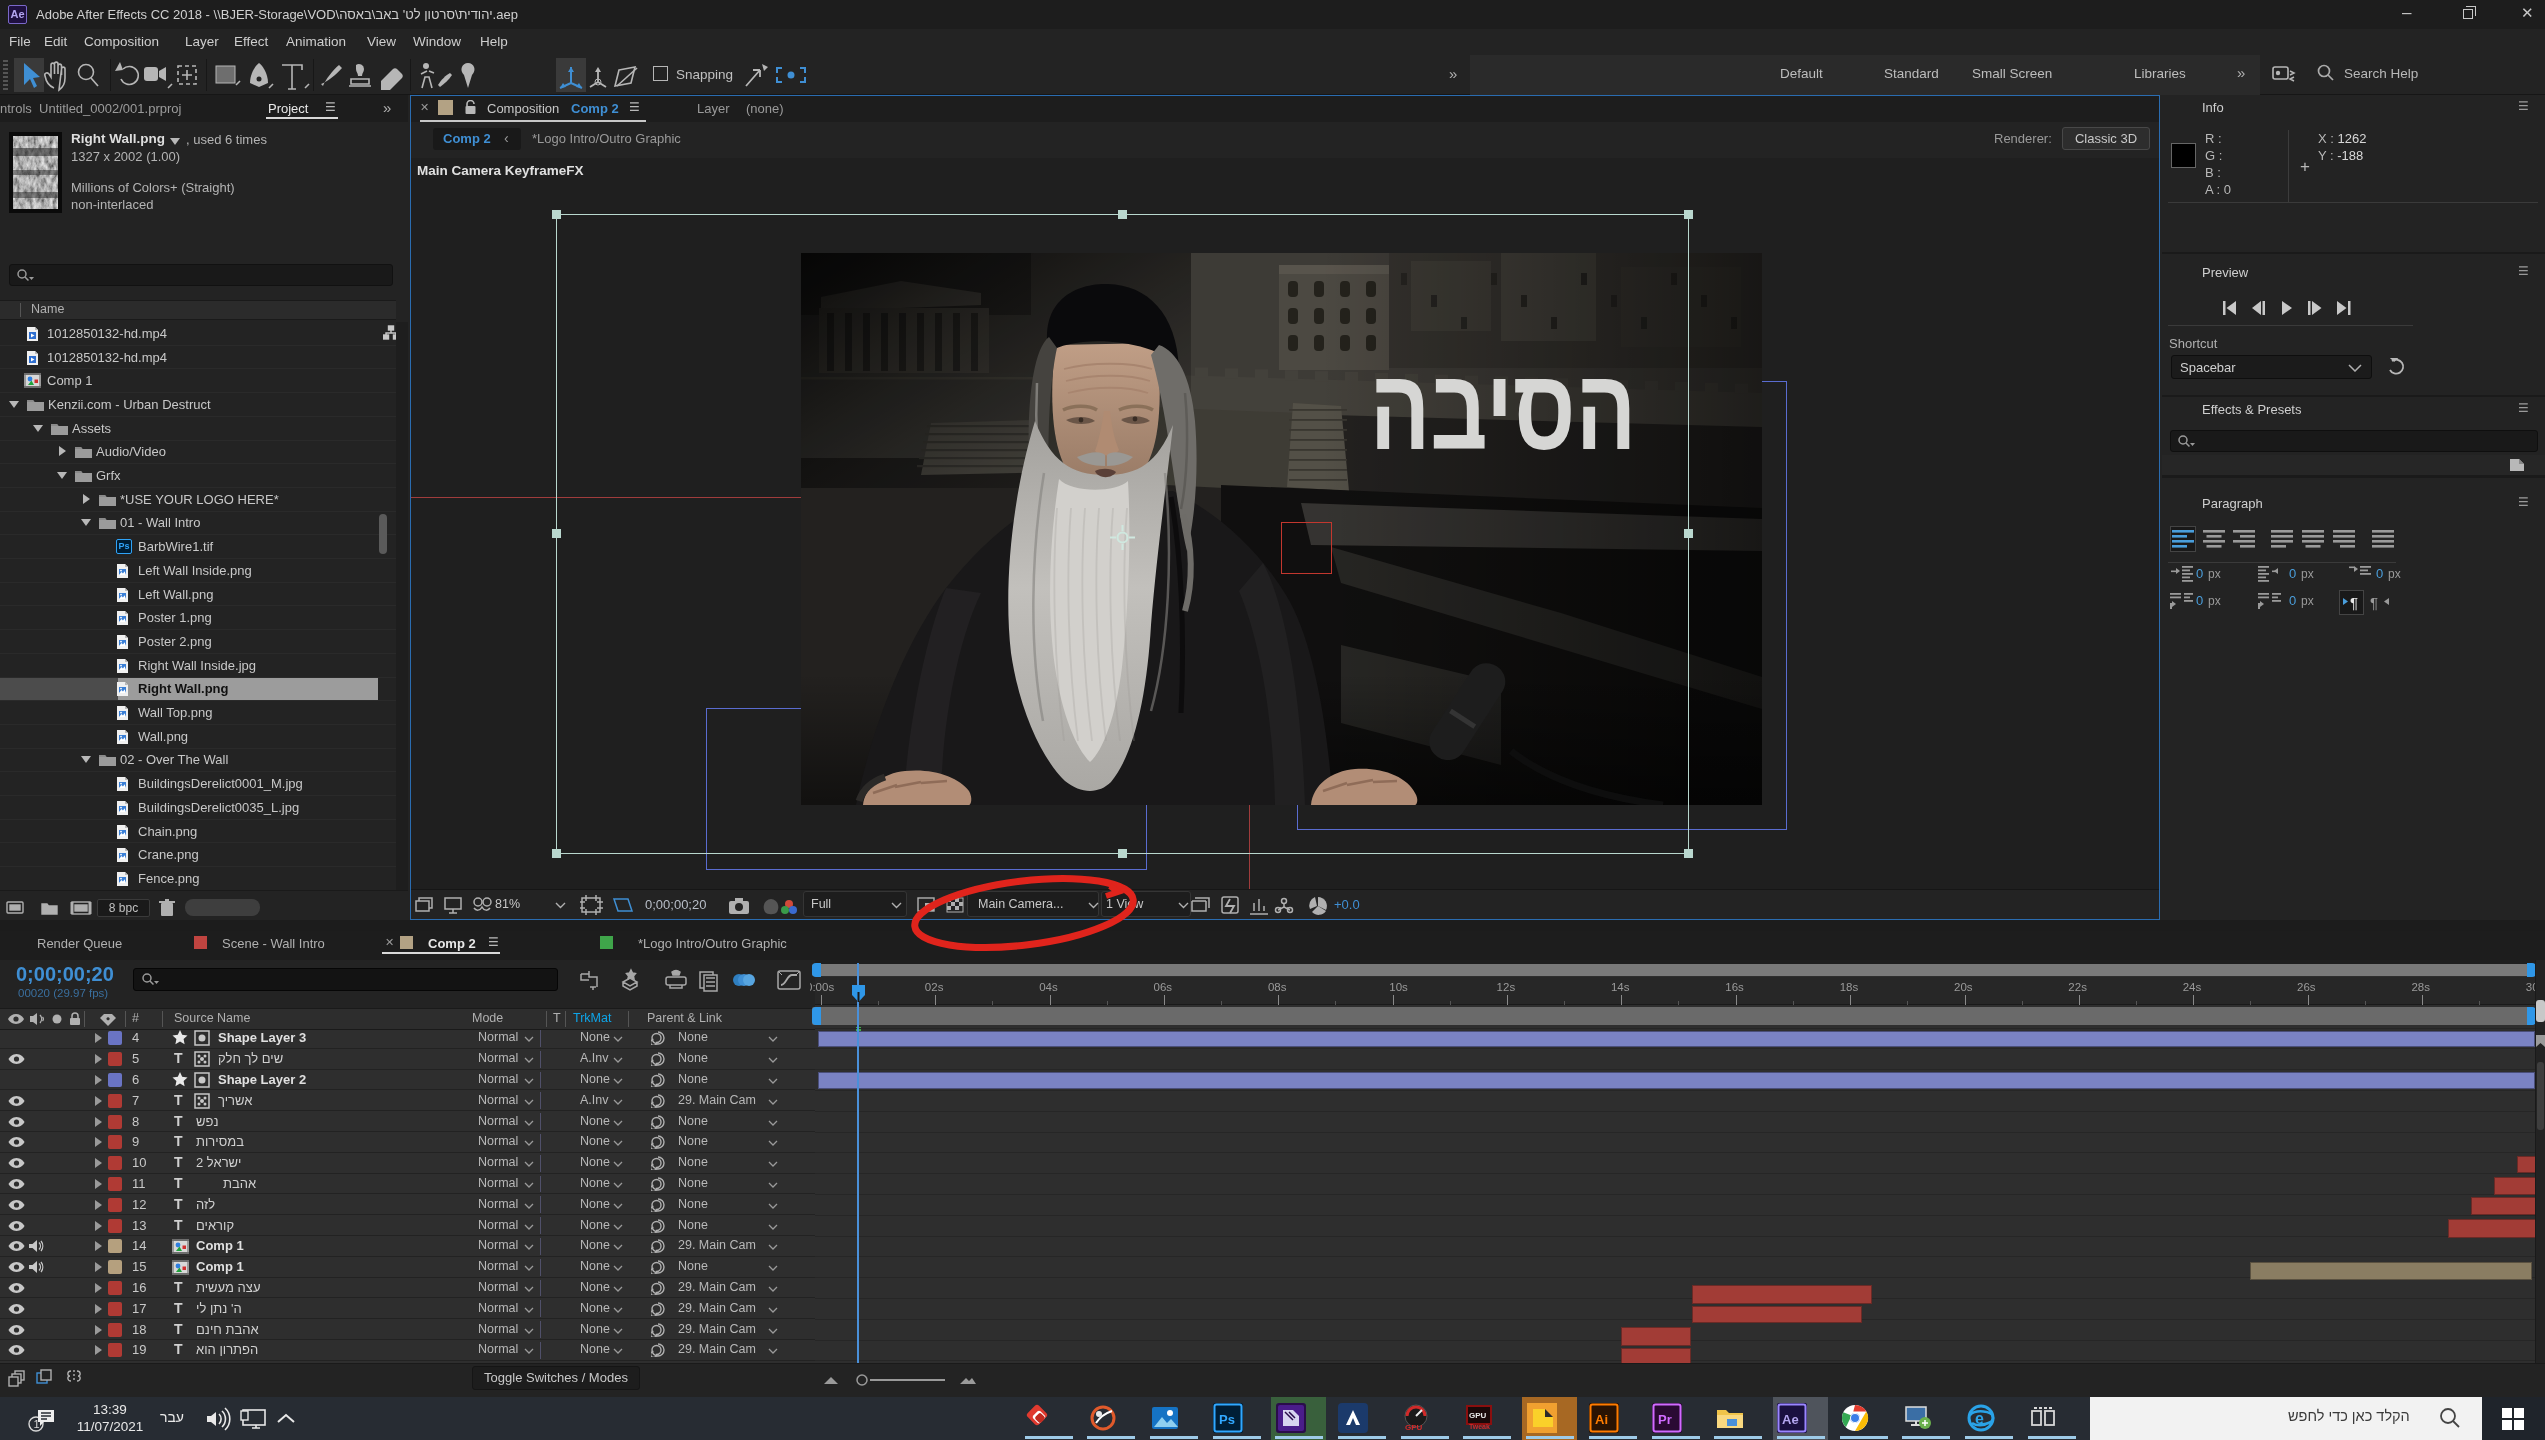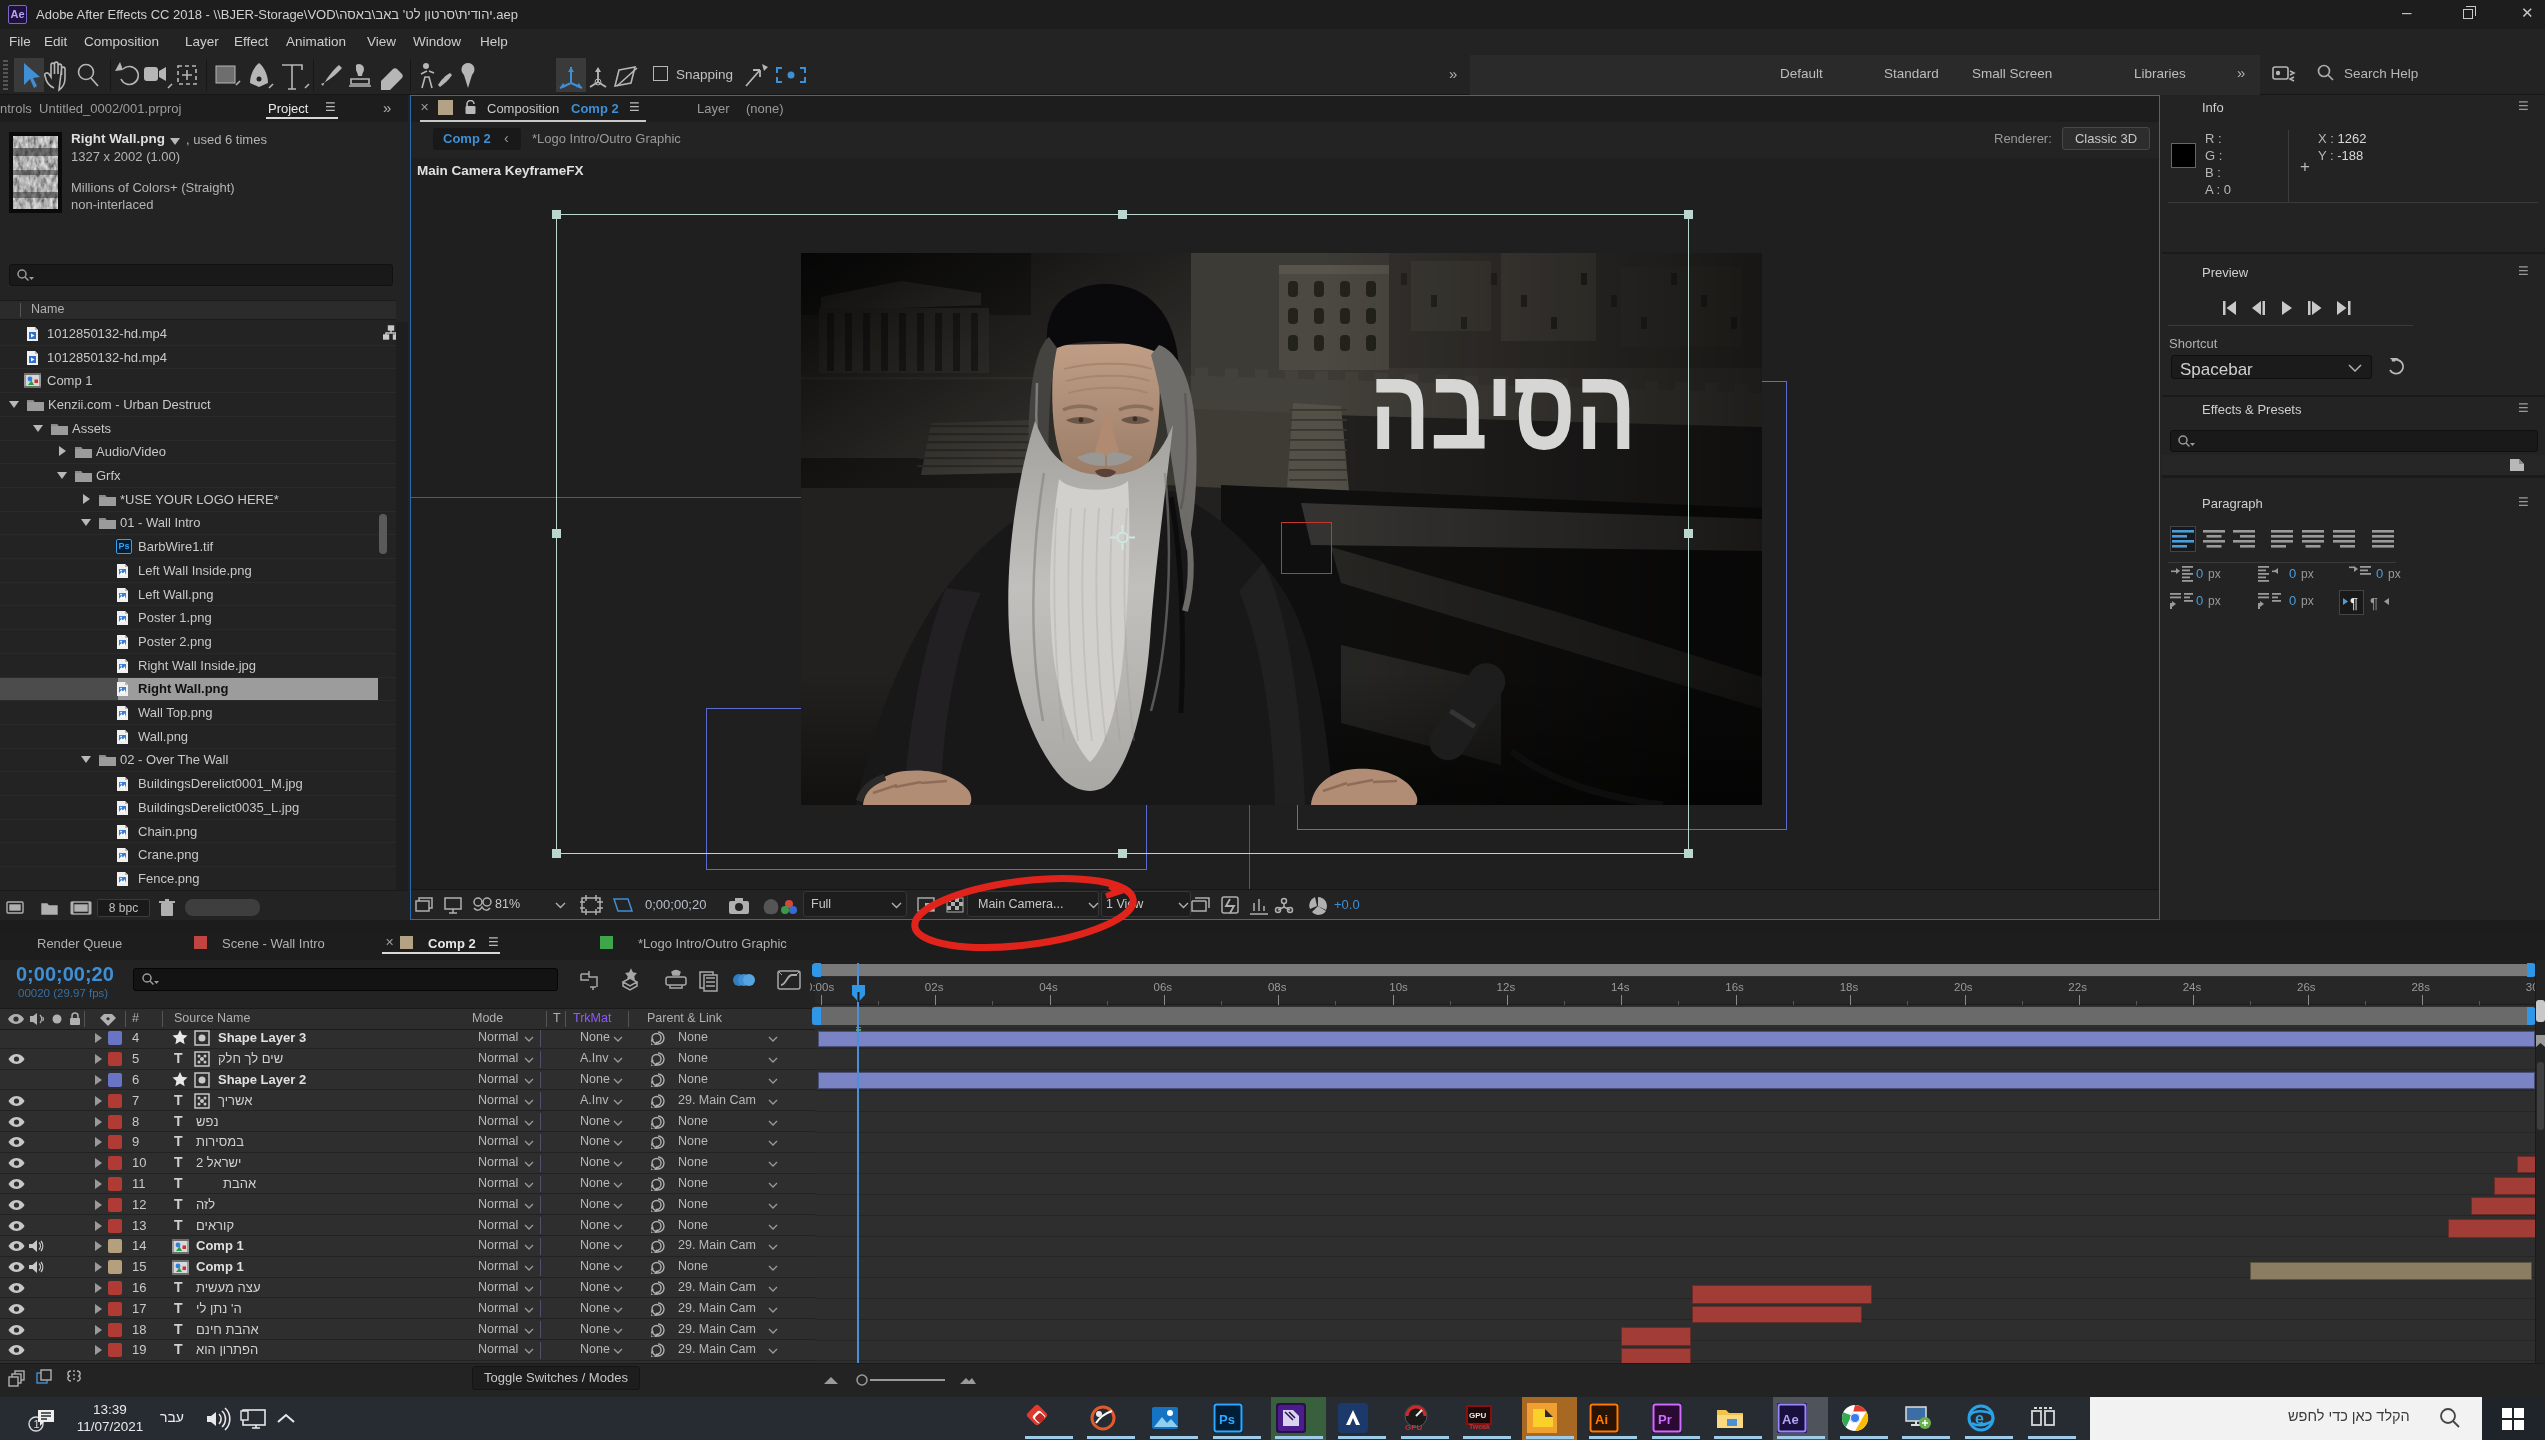--- a/index.html
+++ b/index.html
@@ -683,21 +683,21 @@
         <path d="M59 2 L69 9 L59 16 Z"></path>
         <rect x="85" y="2" width="2.5" height="14"></rect>
         <path d="M89 2 L98.5 9 L89 16 Z"></path>
         <path d="M114 2 L123.5 9 L114 16 Z"></path>
         <rect x="125" y="2" width="2.5" height="14"></rect>
       </g>
     </svg>
 <div class="abs" style="left:2168px;top:325px;width:245px;height:1px;background:#3a3a3a;"></div>
 <div class="tx" style="left:2169px;top:336px;font-size:13px;color:#b0b0b0;">Shortcut</div>
 <div class="abs" style="left:2171px;top:355px;width:201px;height:24px;background:#1b1b1b;border:1px solid #0e0e0e;border-radius:3px;"></div>
-<div class="tx" style="left:2180px;top:360px;font-size:17px;color:#d0d0d0;">Spacebar</div>
+<div class="tx" style="left:2180px;top:360px;font-size:13px;color:#d0d0d0;">Spacebar</div>
 <svg class="abs" style="left:2348px;top:364px" width="14" height="8" viewBox="0 0 14 8">
       <path d="M1 1 l6 6 6-6" stroke="#b0b0b0" stroke-width="1.5" fill="none"></path>
     </svg>
 <svg class="abs" style="left:2387px;top:357px" width="20" height="20" viewBox="0 0 20 20">
       <path d="M5 4 a7 7 0 1 1 -2 9" stroke="#b8b8b8" stroke-width="1.8" fill="none"></path>
       <path d="M5 0 v6 h6 Z" fill="#b8b8b8" transform="rotate(-45 5 3)"></path>
     </svg>
 <div class="abs" style="left:2162px;top:395px;width:383px;height:2px;background:#1a1a1a;"></div>
 <div class="tx" style="left:2202px;top:402px;font-size:13px;color:#cfcfcf;">Effects &amp; Presets</div>
 <div class="tx" style="left:2518px;top:401px;font-size:12px;color:#9a9a9a;">☰</div>
@@ -897,21 +897,21 @@
     </svg>
 <div class="abs" style="left:84px;top:1011px;width:1px;height:16px;background:#555;"></div>
 <div class="abs" style="left:125px;top:1011px;width:1px;height:16px;background:#555;"></div>
 <div class="tx" style="left:132px;top:1011px;font-size:12.5px;color:#b0b0b0;">#</div>
 <div class="abs" style="left:162px;top:1011px;width:1px;height:16px;background:#555;"></div>
 <div class="tx" style="left:174px;top:1011px;font-size:12.5px;color:#b0b0b0;">Source Name</div>
 <div class="tx" style="left:472px;top:1011px;font-size:12.5px;color:#b0b0b0;">Mode</div>
 <div class="abs" style="left:546px;top:1011px;width:1px;height:16px;background:#555;"></div>
 <div class="tx" style="left:553px;top:1011px;font-size:12.5px;color:#b0b0b0;">T</div>
 <div class="abs" style="left:565px;top:1011px;width:1px;height:16px;background:#555;"></div>
-<div class="tx" style="left:573px;top:1011px;font-size:12.5px;color:#8b5cf6;">TrkMat</div>
+<div class="tx" style="left:573px;top:1011px;font-size:12.5px;color:#0ea5e9;">TrkMat</div>
 <div class="abs" style="left:628px;top:1011px;width:1px;height:16px;background:#555;"></div>
 <div class="tx" style="left:647px;top:1011px;font-size:12.5px;color:#b0b0b0;">Parent &amp; Link</div>
 <div class="abs" style="left:0px;top:1030px;width:815px;height:333px;background:#2e2e2e;"></div>
 <div class="abs" style="left:0px;top:1047.8px;width:815px;height:1px;background:#222;"></div>
 <div class="abs" style="left:95px;top:1033.4px;width:0;height:0;border-top:5px solid transparent;border-bottom:5px solid transparent;border-left:7px solid #9a9a9a;"></div>
 <div class="abs" style="left:108px;top:1031.4px;width:14px;height:14px;background:#6a74c4;border-radius:2px;"></div>
 <div class="tx" style="left:132px;top:1030.4px;font-size:13px;color:#c8c8c8;">4</div>
 <svg class="abs" style="left:172px;top:1030px" width="16" height="16" viewBox="0 0 16 16">
       <path d="M8 0 l2.2 4.8 5.3 0.6 -3.9 3.6 1 5.2 L8 11.6 3.4 14.2 l1-5.2 L0.5 5.4 l5.3-0.6 Z" fill="#e8e8e8"></path>
     </svg>

